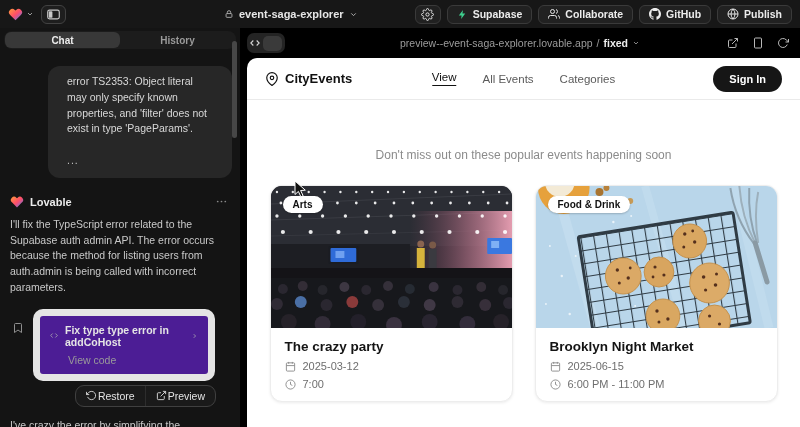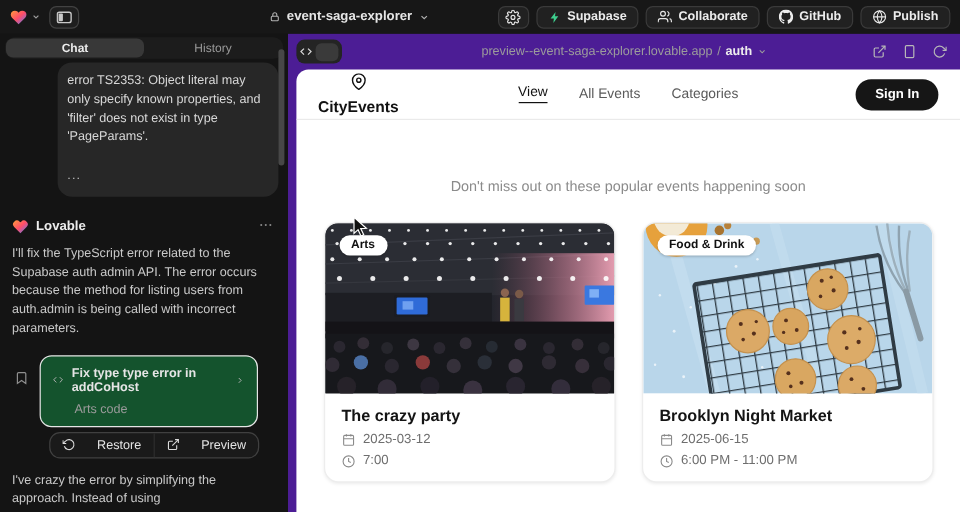--- a/index.html
+++ b/index.html
@@ -14,55 +14,55 @@
   .topbar-right { margin-left:auto; display:flex; align-items:center; gap:6px;text-align:right; }
   .tb-btn { height:19px; display:flex; align-items:center; gap:5px; padding:0 9px; background:#212121; border:1px solid #3a3a3a; border-radius:6px; color:#ececec; font-size:10.5px; font-weight:600; cursor:pointer; white-space:nowrap; }
   .icon-btn { width:26px; padding:0; justify-content:center; }
 
   
   .main { display:flex; height:399px; }
 
   
   .chat { width:240px; background:#141414; position:relative; font-size:10.5px; overflow:hidden; }
   .tabs { display:flex; margin:3px 4px 0; background:#1c1c1c; border-radius:8px; padding:1px; }
-  .tab { flex:1; height:16px; display:flex; align-items:center; justify-content:center; font-size:10px; color:#9a9a9a; border-radius:6px; cursor:pointer; }
+  .tab { flex:1; height:16px; display:flex; align-items:center; justify-content:center; font-size:10px; color:#9a9a9a; border-radius:6px; cursor:pointer;font-weight:bold; }
   .tab.active { background:#383838; color:#ededed; font-weight:600; }
-  .bubble { margin:3px 8px 0 48px; background:#272727; border-radius:12px; padding:8px 8px 9px; color:#d8d8d8; line-height:1.5; }
+  .bubble { margin:17px 8px 0 48px; background:#272727; border-radius:12px; padding:8px 19px 9px; color:#d8d8d8; line-height:1.5; }
   .bubble .more { margin-top:16px; color:#c2c2c2; letter-spacing:1px; }
   .assistant-head { display:flex; align-items:center; gap:6px; margin:17px 12px 7px 10px; }
   .assistant-name { font-size:11px; font-weight:700; color:#ececec; }
   .head-dots { margin-left:auto; color:#777; }
   .msg { margin:0 12px 0 10px; color:#c9c9c9; line-height:1.5; }
   .tool-row { display:flex; align-items:flex-start; gap:9px; margin:13px 25px 0 12px; }
   .bookmark { margin-top:13px; color:#8f8f8f; cursor:pointer; }
-  .tool-card { flex:1; background:#14532d; border:1px solid #e5e5e5; border-radius:10px; padding:8px 10px; cursor:pointer; }
+  .tool-card { flex:1; background:#4c1d95; border:7px solid #e5e5e5; border-radius:10px; padding:8px 10px; cursor:pointer; }
   .tc-top { display:flex; align-items:center; gap:7px; color:#e5e5e5; font-weight:600; }
   .tc-chev { margin-left:auto; color:#b5b5b5; }
   .tc-sub { margin:6px 0 0 18px; color:#9a9a9a; font-weight:400; }
   .float-actions { display:flex; margin:4px 24px 0 auto; background:#1a1a1a; border:1px solid #404040; border-radius:9px; overflow:hidden; width:max-content; }
-  .fa-btn { display:flex; align-items:center; gap:18px; padding:4px 10px; color:#e4e4e4; font-size:10.5px; font-weight:500; cursor:pointer;justify-content:center; }
+  .fa-btn { display:flex; align-items:center; gap:1px; padding:4px 10px; color:#e4e4e4; font-size:10.5px; font-weight:500; cursor:pointer;justify-content:center; }
   .fa-btn + .fa-btn { border-left:1px solid #2d2d2d; }
   .result { margin:11px 12px 0 10px; color:#c9c9c9; line-height:1.52; }
   code.inline { font-family:"DejaVu Sans Mono", monospace; font-size:9px; background:#2c2c2c; border-radius:3px; padding:0 3px; color:#d6d6d6; }
   .chat-scrollbar { position:absolute; top:13px; right:3px; width:5px; height:97px; background:#474747; border-radius:3px; cursor:grab; }
 
   
-  .preview { flex:1; min-width:0; display:flex; flex-direction:column; background:#4c1d95; }
+  .preview { flex:1; min-width:0; display:flex; flex-direction:column; background:#000000; }
   .ptoolbar { height:30px; display:flex; align-items:center; padding:0 11px 0 7px; position:relative; flex:none; }
   .code-toggle { width:38px; height:20px; background:#242424; border-radius:7px; display:flex; align-items:center; padding:0 3px; gap:3px; cursor:pointer; }
   .code-toggle .knob { flex:1; height:15px; background:#3a3a3a; border-radius:5px; }
   .purl { position:absolute; left:50%; transform:translateX(-50%); display:flex; align-items:center; gap:4px; font-size:10.5px; color:#9c9c9c; cursor:pointer; white-space:nowrap; }
   .purl .page { color:#ededed; font-weight:600; }
   .ptools { margin-left:auto; display:flex; gap:13px; color:#b8b8b8; align-items:center; }
   .ptools > span { cursor:pointer; display:flex; }
 
   
   .site { flex:1; background:#fff; margin-left:7px; border-radius:10px 0 0 0; overflow:hidden; position:relative; }
   .site-header { height:42px; display:flex; align-items:center; padding:0 18px; border-bottom:1px solid #eaeaea; position:relative; }
-  .brand { display:flex; gap:6px; align-items:center; font-size:13px; font-weight:700; color:#111; cursor:pointer;flex-direction:column; }
+  .brand { display:flex; gap:6px; align-items:center; font-size:13px; font-weight:700; color:#111; cursor:pointer; }
   .site-nav { position:absolute; left:50%; transform:translateX(-50%); display:flex; gap:26px; font-size:11.5px; color:#5a5a5a; align-items:center; }
   .site-nav span { cursor:pointer; }
   .nav-active { color:#111; border-bottom:1.5px solid #111; padding-bottom:2px; }
   .signin { margin-left:auto; background:#161616; color:#fff; font-size:11px; font-weight:600; padding:7px 16px; border-radius:999px; cursor:pointer; }
   .hero { text-align:center; margin-top:48px; }
   .hero h1 { font-size:20px; font-weight:700; color:#141414; }
   .hero p { font-size:12px; color:#8b8b8b; margin-top:10px; }
   .cards { display:flex; justify-content:center; gap:22px; margin-top:23px; }
   .card { width:243px; background:#fff; border:1px solid #ededed; border-radius:12px; box-shadow:0 1px 3px rgba(0,0,0,.08); overflow:hidden; cursor:pointer; }
   .card-img { height:142px; position:relative; }
@@ -197,21 +197,21 @@
         <div class="tc-top">
           <svg width="11" height="11" viewBox="0 0 24 24" fill="none" stroke="#b5b5b5" stroke-width="2.2">
               <path d="M16 18l6-6-6-6"></path>
               <path d="M8 6l-6 6 6 6"></path>
             </svg>
           <span>Fix type type error in addCoHost</span>
           <svg class="tc-chev" width="10" height="10" viewBox="0 0 24 24" fill="none" stroke="currentColor" stroke-width="2.4">
               <path d="M9 6l6 6-6 6"></path>
             </svg>
         </div>
-        <div class="tc-sub">Arts code</div>
+        <div class="tc-sub">View code</div>
       </div>
     </div>
 
     <div class="float-actions">
       <span class="fa-btn">
         <svg width="11" height="11" viewBox="0 0 24 24" fill="none" stroke="#dcdcdc" stroke-width="2">
             <path d="M1 4v6h6"></path>
             <path d="M3.51 15a9 9 0 1 0 2.13-9.36L1 10"></path>
           </svg>
         <span>Restore</span>
@@ -238,21 +238,21 @@
       <span class="code-toggle">
         <svg width="10" height="10" viewBox="0 0 24 24" fill="none" stroke="#d6d6d6" stroke-width="2.6">
             <path d="M16 18l6-6-6-6"></path>
             <path d="M8 6l-6 6 6 6"></path>
           </svg>
         <span class="knob"></span>
       </span>
       <span class="purl">
         <span>preview--event-saga-explorer.lovable.app</span>
         <span>/</span>
-        <span class="page">auth</span>
+        <span class="page">fixed</span>
         <svg width="8" height="8" viewBox="0 0 24 24" fill="none" stroke="#9c9c9c" stroke-width="2.6">
             <path d="M6 9l6 6 6-6"></path>
           </svg>
       </span>
       <span class="ptools">
         <span>
             <svg width="12" height="12" viewBox="0 0 24 24" fill="none" stroke="currentColor" stroke-width="2">
               <path d="M18 13v6a2 2 0 0 1-2 2H5a2 2 0 0 1-2-2V8a2 2 0 0 1 2-2h6"></path>
               <path d="M15 3h6v6"></path>
               <path d="M10 14L21 3"></path>

